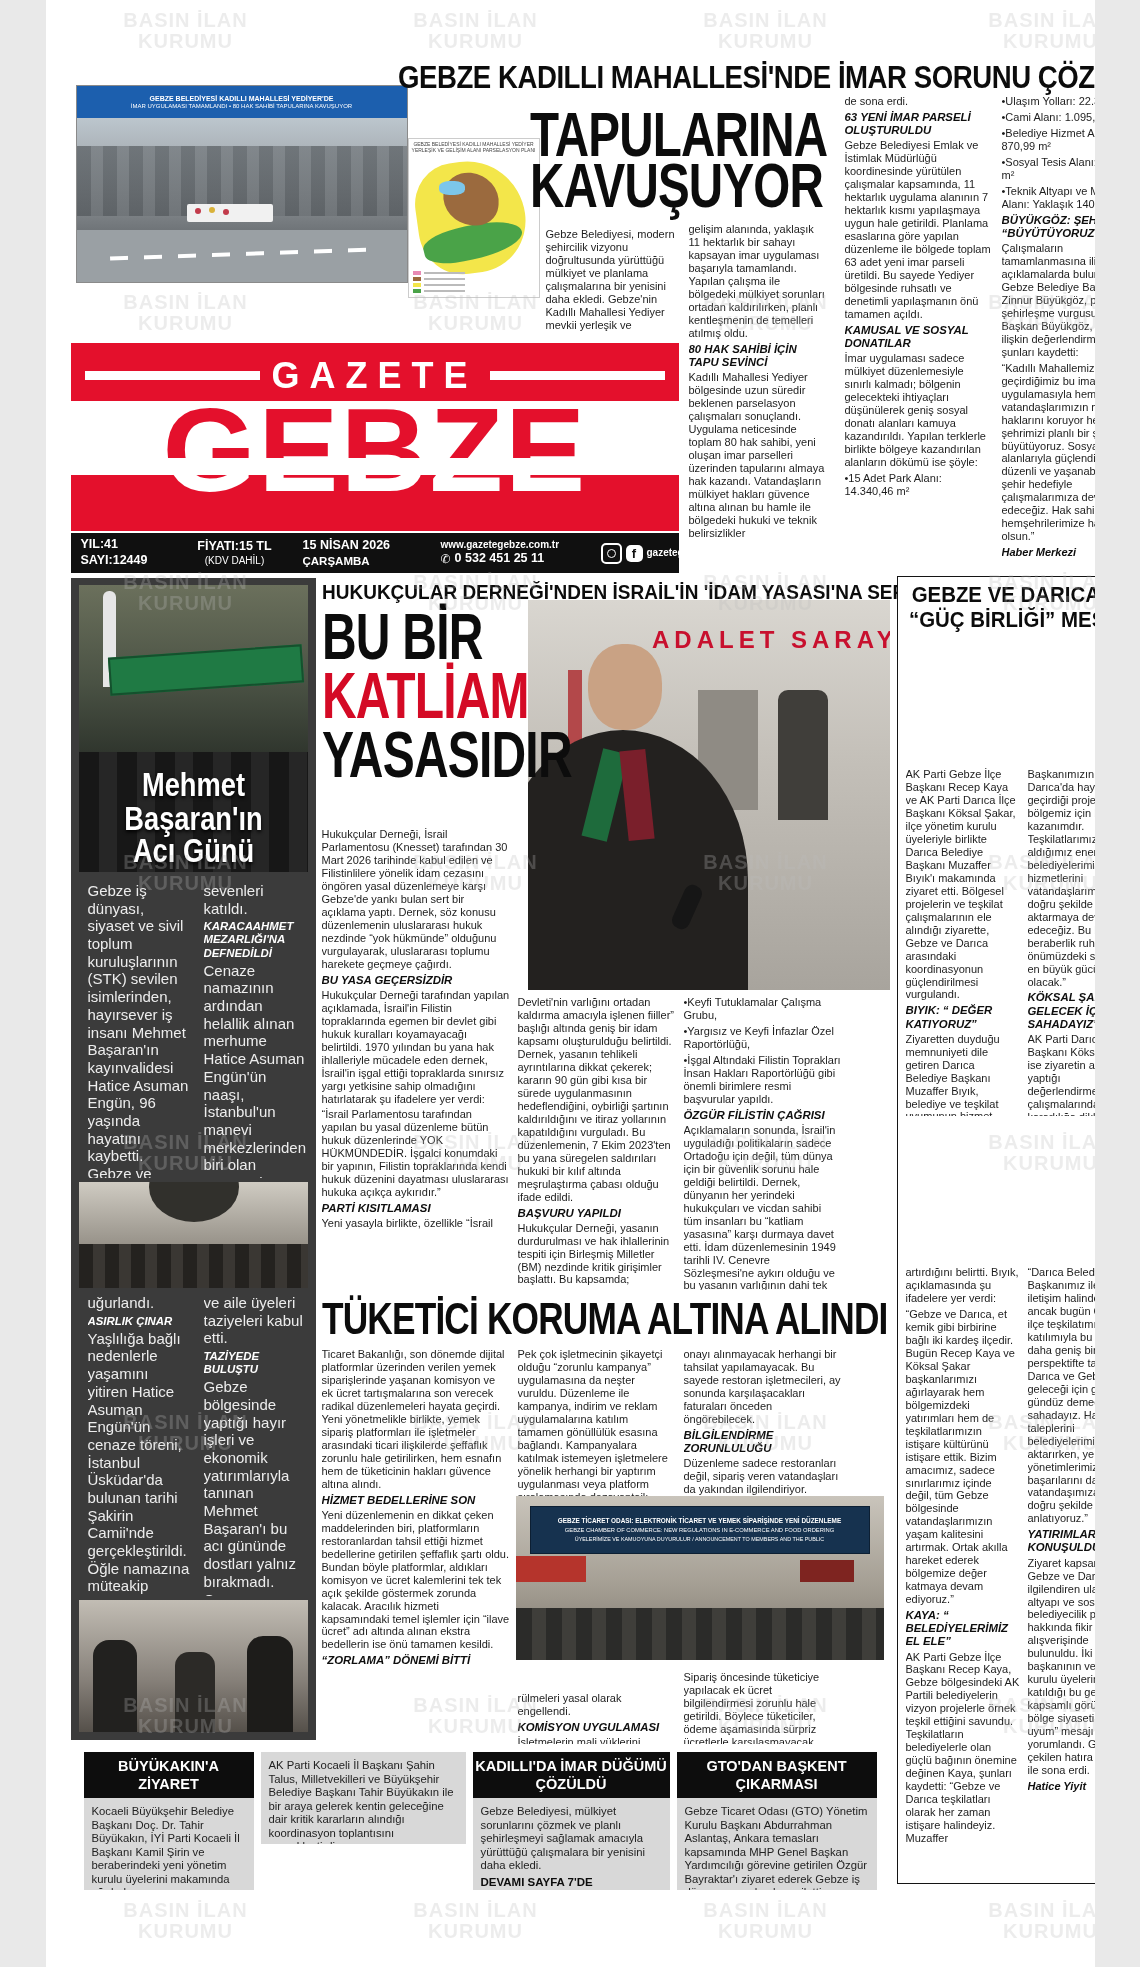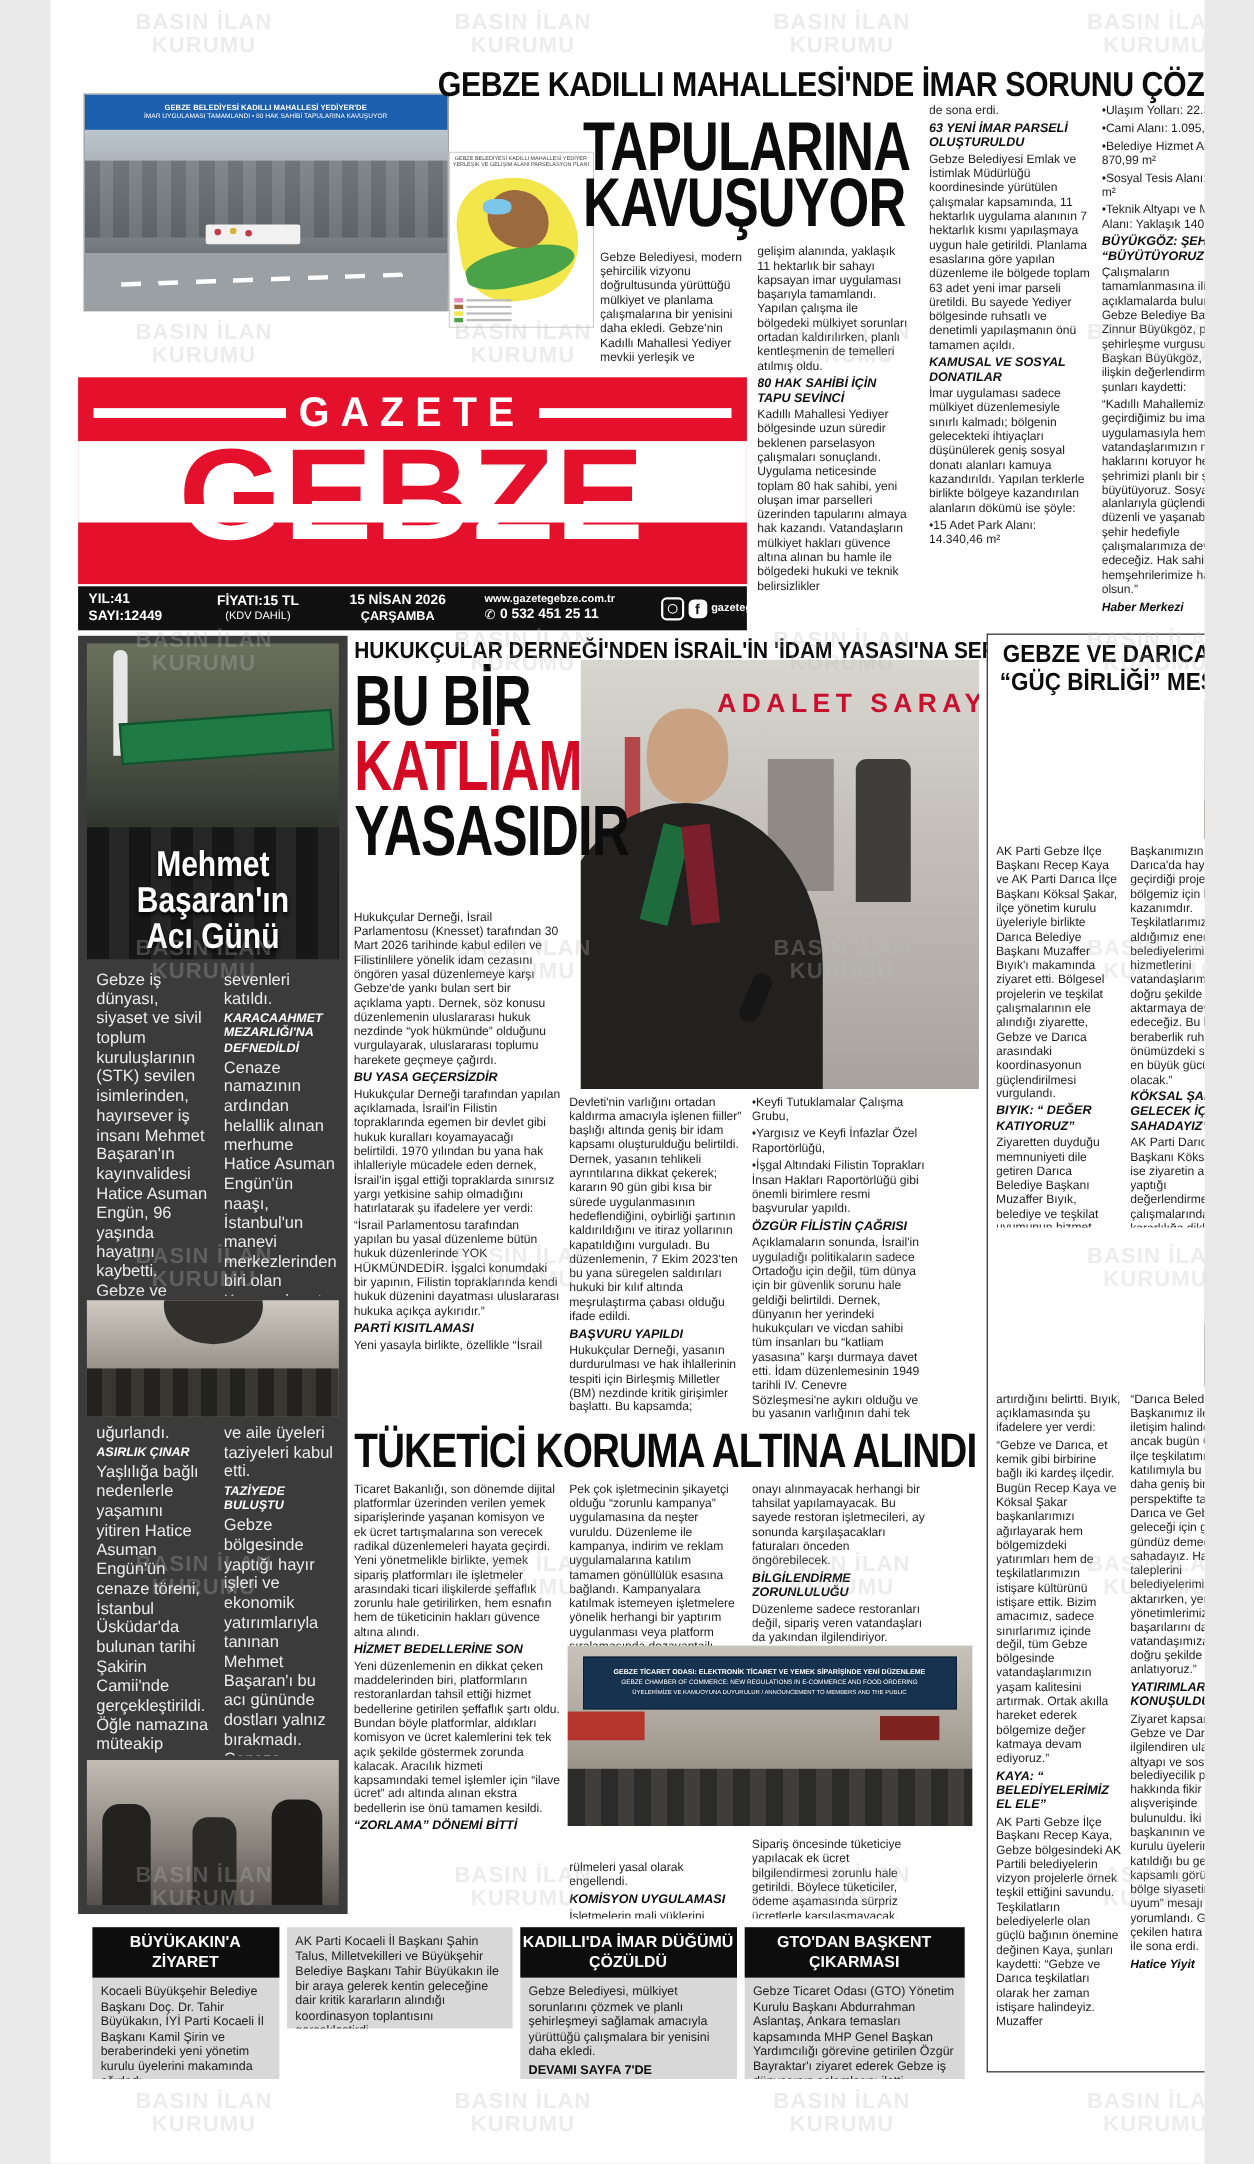--- a/index.html
+++ b/index.html
@@ -151,21 +151,21 @@
     <div class="ibSeg" style="min-width:86px;">
       <span class="ibB">YIL:41</span>
       <span class="ibB">SAYI:12449</span>
     </div>
     <div class="ibSep"></div>
     <div class="ibSeg" style="align-items:center;min-width:96px;">
       <span class="ibB">FİYATI:15 TL</span>
       <span class="ibS">(KDV DAHİL)</span>
     </div>
     <div class="ibSep"></div>
-    <div class="ibSeg" style="align-items:center;min-width:118px;">
+    <div class="ibSeg" style="min-width:118px;">
       <span class="ibB">15 NİSAN 2026</span>
       <span class="ibB" style="font-size:11.5px;">ÇARŞAMBA</span>
     </div>
     <div class="ibSep"></div>
     <div class="ibSeg" style="align-items:flex-start;min-width:140px;">
       <span class="ibS" style="font-weight:bold;">www.gazetegebze.com.tr</span>
       <span style="display:flex;align-items:center;gap:4px;">
         <span style="font-size:12px;">✆</span>
         <span class="ibB">0 532 451 25 11</span>
       </span>

